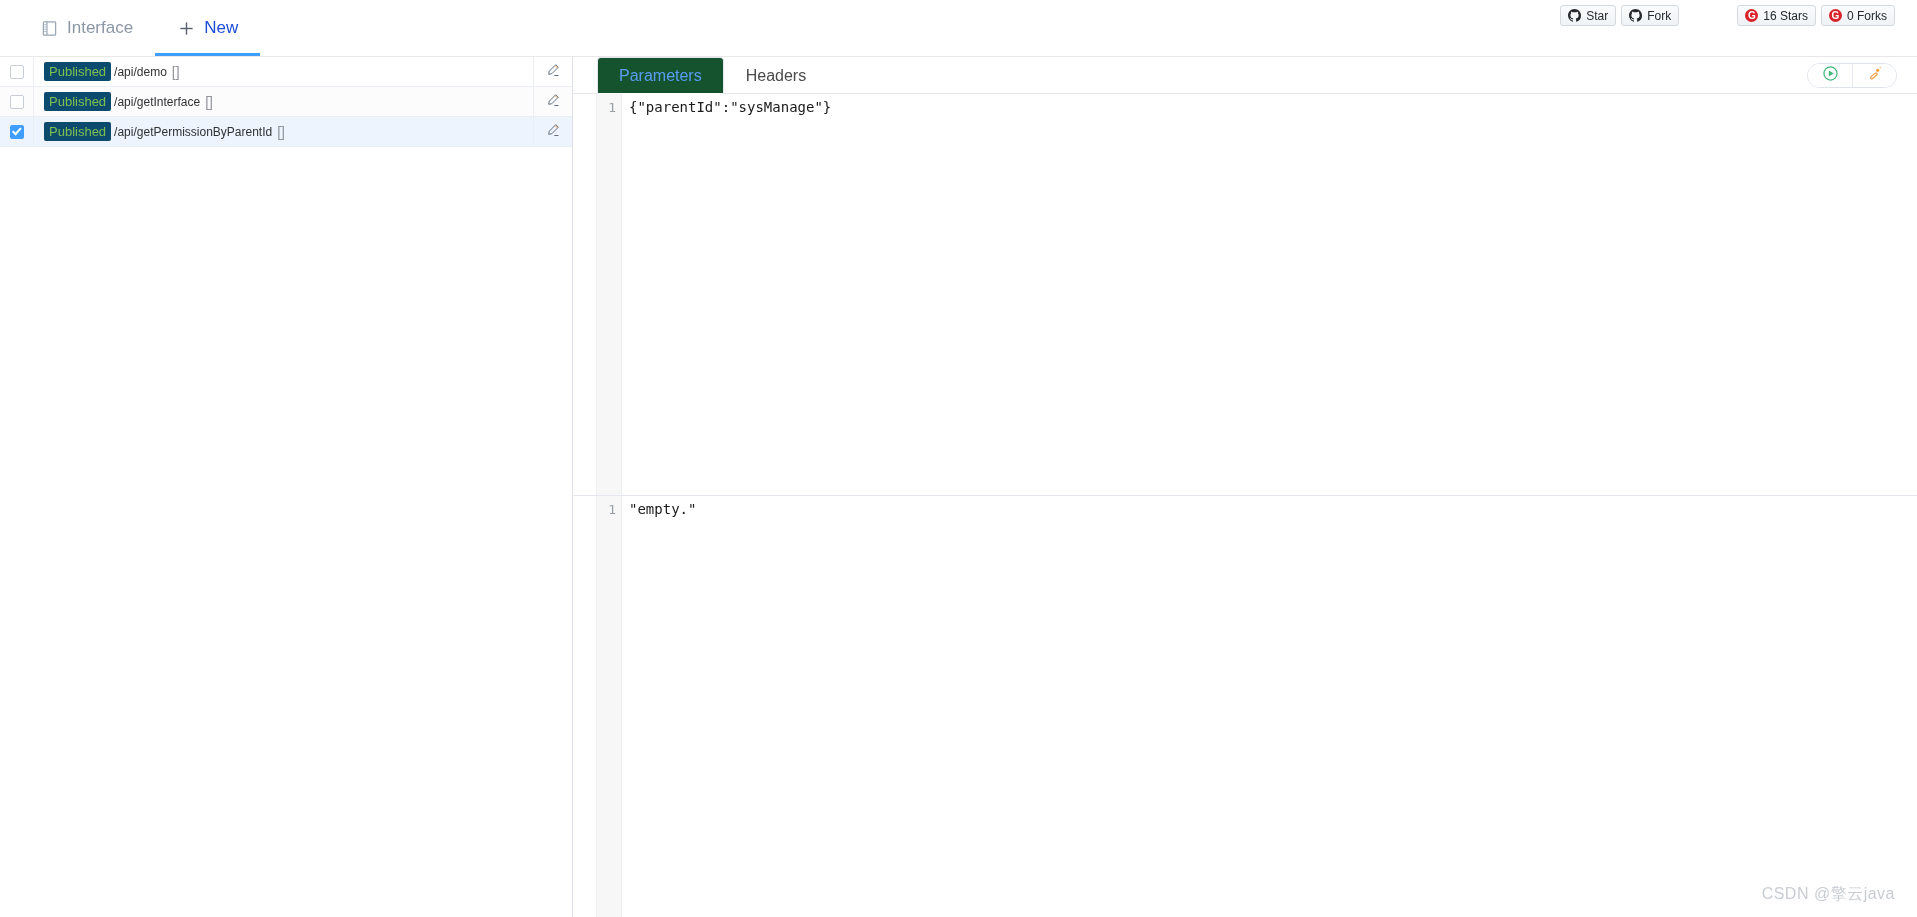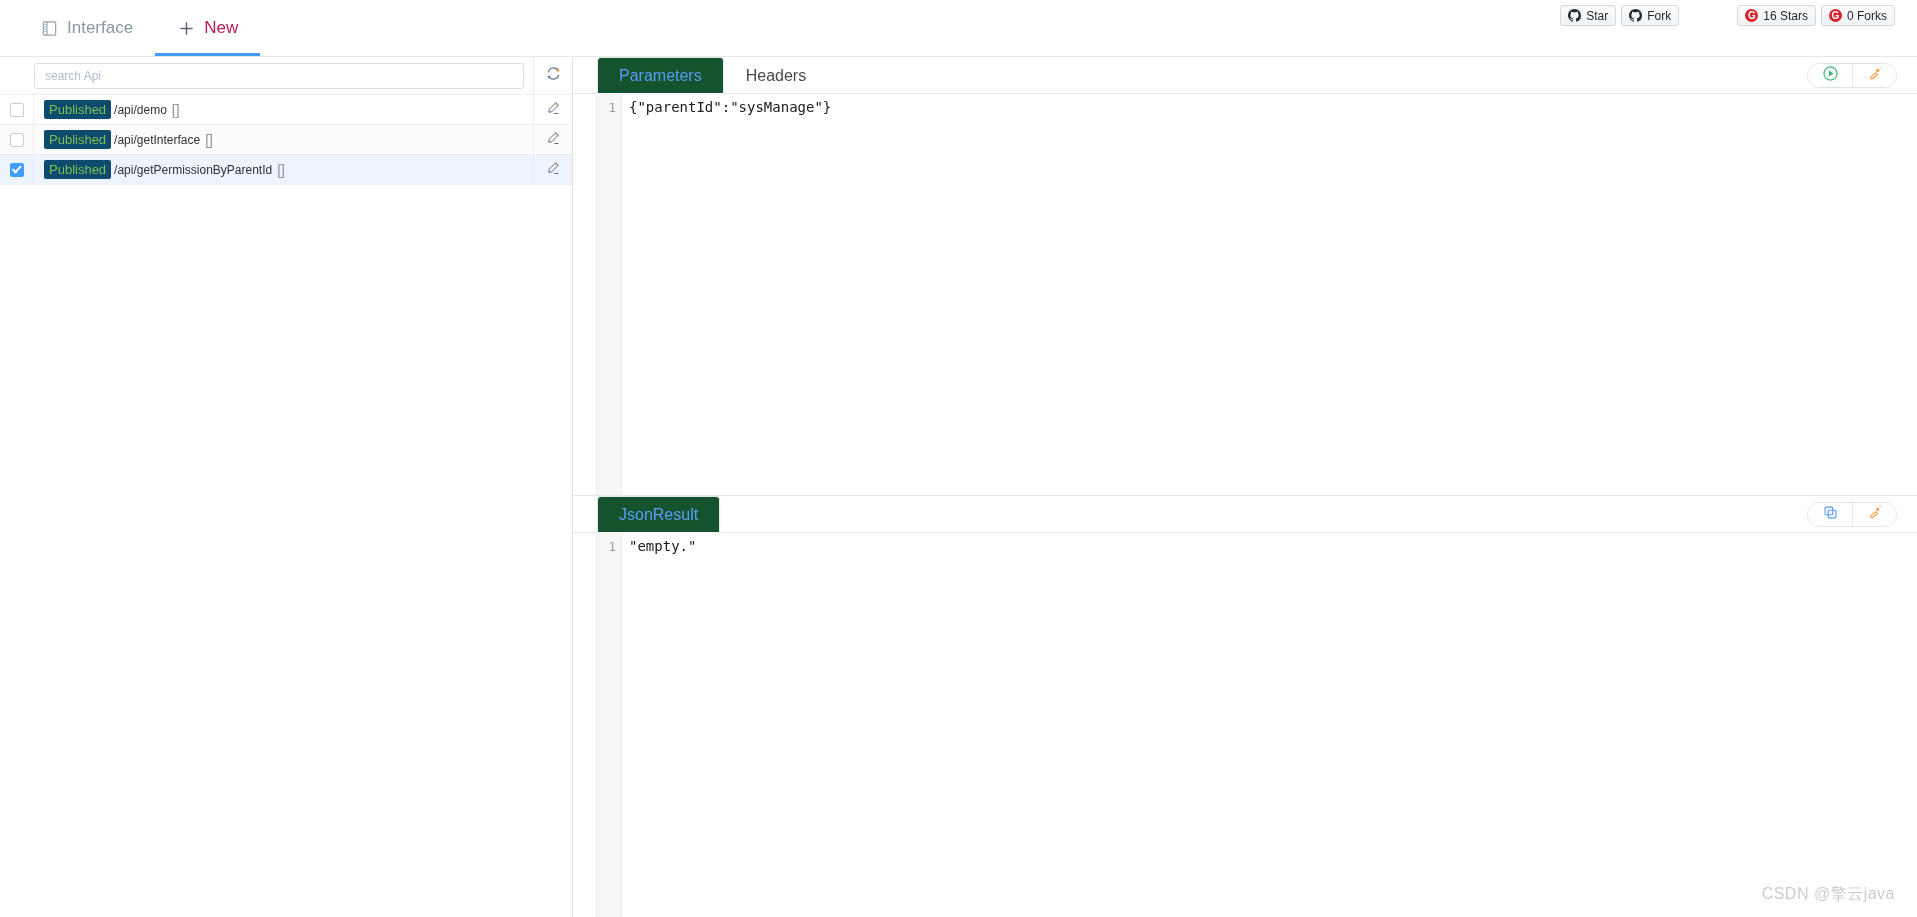--- a/index.html
+++ b/index.html
@@ -32,21 +32,21 @@
     align-items: center;
     gap: 9px;
     padding: 0 22px;
     height: 56px;
     font-size: 17px;
     color: #8b97a5;
     cursor: pointer;
     position: relative;
     white-space: nowrap;
   }
-  .nav-item.active { color: #be185d; }
+  .nav-item.active { color: #1d4ed8; }
   .nav-item.active::after {
     content: "";
     position: absolute;
     left: 0; right: 0; bottom: 0;
     height: 3px;
     background: #409eff;
   }
   .nav-icon { display: inline-flex; align-items: center; justify-content: center; width: 18px; height: 18px; }
   .nav-icon svg { display: block; }
 
@@ -375,35 +375,20 @@
       </div>
     </div>
   </div>
 
 </div>
 
 <div class="body-wrap">
 
   <div class="sidebar">
 
-    <div class="search-row">
-      <div class="search-cell">
-        <input class="search-input" type="text" placeholder="search Api" style="">
-      </div>
-      <div class="icon-cell">
-        <span>
-          <svg width="15" height="15" viewBox="0 0 16 16">
-            <path d="M13.2 5.1A5.7 5.7 0 0 0 2.6 6.4" fill="none" stroke="#6c7a89" stroke-width="1.3" stroke-linecap="round"></path>
-            <path d="M2.8 10.9a5.7 5.7 0 0 0 10.6-1.3" fill="none" stroke="#6c7a89" stroke-width="1.3" stroke-linecap="round"></path>
-            <polygon points="13.6,2.4 13.9,5.9 10.6,5.2" fill="#e8922e"></polygon>
-            <polygon points="2.4,13.6 2.1,10.1 5.4,10.8" fill="#4a90d9"></polygon>
-          </svg>
-        </span>
-      </div>
-    </div>
 
     <div>
 
       <div class="api-row">
         <div class="api-check-cell">
           <span class="cbox"></span>
         </div>
         <div class="api-main">
           <span class="status-badge">Published</span>
           <span class="api-path">/api/demo</span>
@@ -498,45 +483,20 @@
       </div>
 
       <div class="code-area">
         <div class="gutter-blank"></div>
         <div class="gutter">1</div>
         <div class="code-text">{"parentId":"sysManage"}</div>
       </div>
     </div>
 
     <div class="panel panel-result">
-      <div class="tabbar">
-        <div class="tab active">
-          <span>JsonResult</span>
-        </div>
-
-        <div class="tab-actions">
-          <div class="tab-action-btn">
-            <span>
-              <svg width="15" height="15" viewBox="0 0 16 16">
-                <rect x="2.2" y="2.2" width="8.2" height="8.2" rx="1" fill="none" stroke="#5b9cf8" stroke-width="1.2"></rect>
-                <rect x="5.6" y="5.6" width="8.2" height="8.2" rx="1" fill="none" stroke="#5b9cf8" stroke-width="1.2"></rect>
-              </svg>
-            </span>
-          </div>
-          <div class="tab-action-btn">
-            <span>
-              <svg width="15" height="15" viewBox="0 0 16 16">
-                <rect x="3.2" y="9.2" width="8.4" height="2.6" rx="1.3" transform="rotate(-40 7.4 10.5)" fill="none" stroke="#f29c38" stroke-width="1.2"></rect>
-                <circle cx="11.4" cy="4.6" r="1.7" fill="#f29c38"></circle>
-                <line x1="13.6" y1="2.1" x2="14.6" y2="1.2" stroke="#f29c38" stroke-width="1.1"></line>
-              </svg>
-            </span>
-          </div>
-        </div>
-      </div>
 
       <div class="code-area">
         <div class="gutter-blank"></div>
         <div class="gutter">1</div>
         <div class="code-text">"empty."</div>
       </div>
 
       <div class="watermark">CSDN @擎云java</div>
     </div>
 

